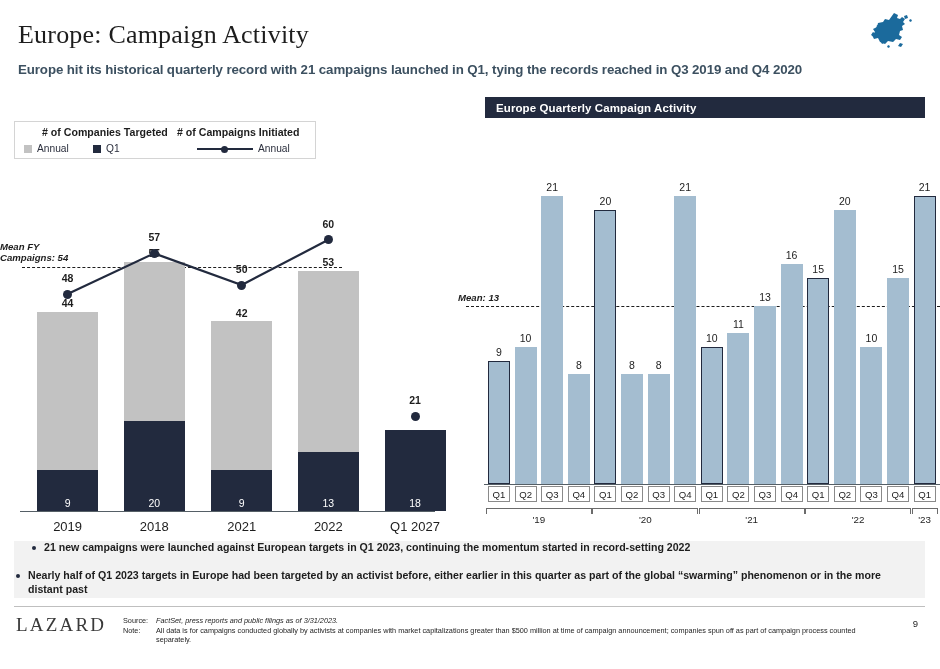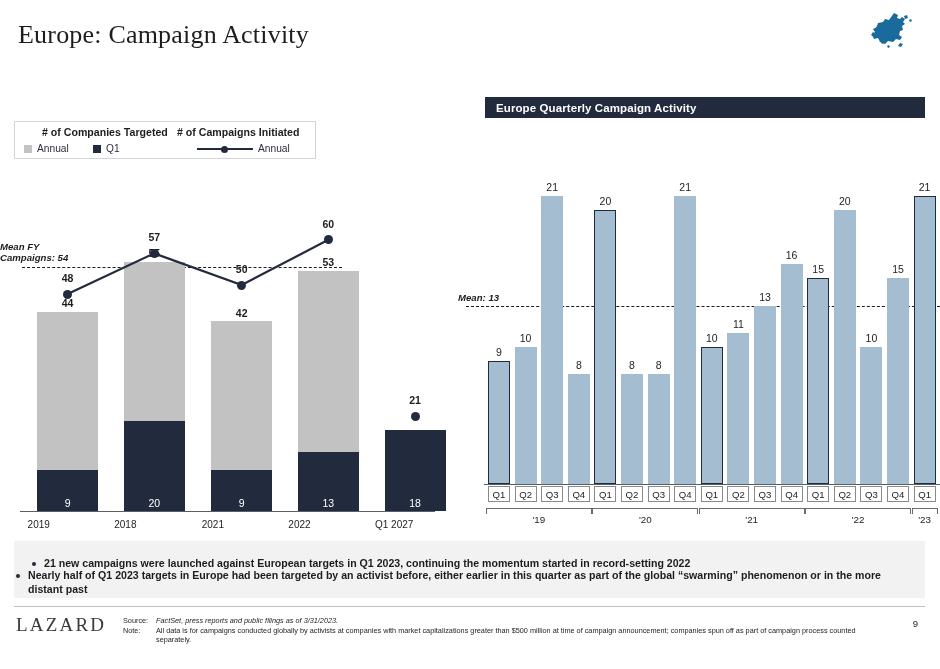--- a/index.html
+++ b/index.html
@@ -68,22 +68,22 @@
   .bar-navy { background:#222a3e; }
   .bar-blue { background:#a4bdd0; }
   .bar-blue-outlined { background:#a4bdd0; border:1.6px solid #222a3e; }
   .vlabel {
     position:absolute; font-size:10.5px; font-weight:bold; color:#1d1d1d;
     text-align:center; white-space:nowrap;
   }
   .vlabel.plain { font-weight:normal; }
   .vlabel.inbar { color:#ffffff; font-weight:normal; font-size:10.5px; }
   .catlabel {
-    position:absolute; font-size:10px; color:#1d1d1d;
-    white-space:nowrap;
+    position:absolute; font-size:13px; color:#1d1d1d;
+    text-align:center; white-space:nowrap;
   }
   .mean-line {
     position:absolute; height:0; border-top:1.6px dashed #1d1d1d;
   }
   .mean-label {
     position:absolute; font-size:9.6px; font-style:italic; font-weight:bold;
     color:#1d1d1d; white-space:nowrap; line-height:11px;
   }
   .marker { position:absolute; width:9px; height:9px; border-radius:50%; background:#222a3e; }
   .qbox {
@@ -94,21 +94,21 @@
                  border-top:1px solid #6b6b6b; height:6px; }
   .yearlabel { position:absolute; font-size:9.8px; color:#1d1d1d; text-align:center; white-space:nowrap; }
 
   
   #bullets {
     position:absolute; left:14px; top:541px; width:911px; height:57px;
     background:#f2f2f2;
   }
   .bullet { position:absolute; display:flex; gap:8px; font-size:10.6px; font-weight:bold; color:#1d1d1d; line-height:13.5px; }
   .bullet .dot { width:4px; height:4px; background:#222a3e; border-radius:50%; margin-top:5px; flex:0 0 auto; }
-  #bullet-0 { left:18px; top:16px; width:880px; }
+  #bullet-0 { left:18px; top:0; width:880px; }
   #bullet-1 { left:2px; top:28px; width:880px; }
 
   
   #footer-divider { position:absolute; left:14px; top:606px; width:911px; height:1px; background:#bfbfbf; }
   #lazard-logo {
     position:absolute; left:16px; top:614px;
     font-family:"Liberation Serif", serif; font-size:19px; letter-spacing:2.2px;
     color:#3a3a3a;
   }
   #footer-notes { position:absolute; left:123px; top:616px; width:740px; font-size:7.3px; color:#1d1d1d; line-height:9.6px; }
@@ -131,20 +131,21 @@
       <path d="M13 15 l3 1 -1 4 -3 -1z"></path>
       <path d="M9 22 l3 2 -2 3 -3 -2z"></path>
       <path d="M40 6 l3 -1 1 3 -3 1z"></path>
       <path d="M46 9 l2 1 -1 2 -2 -1z"></path>
       <path d="M36 33 l3 1 -2 3 -3 -1z"></path>
       <path d="M24 35 l2 1 -1 2 -2 -1z"></path>
       <path d="M18 31 l2 1 -1 2 -2 -1z"></path>
     </g>
   </svg>
 
+  <div id="subtitle">Europe hit its historical quarterly record with 21 campaigns launched in Q1, tying the records reached in Q3 2019 and Q4 2020</div>
 
 
   <div id="chart-legend">
     <div class="legend-title" id="legend-title-companies"># of Companies Targeted</div>
     <div class="legend-title" id="legend-title-campaigns"># of Campaigns Initiated</div>
 
     <div class="legend-row" id="legend-annual-bar">
       <span class="swatch gray"></span>
       <span>Annual</span>
     </div>

